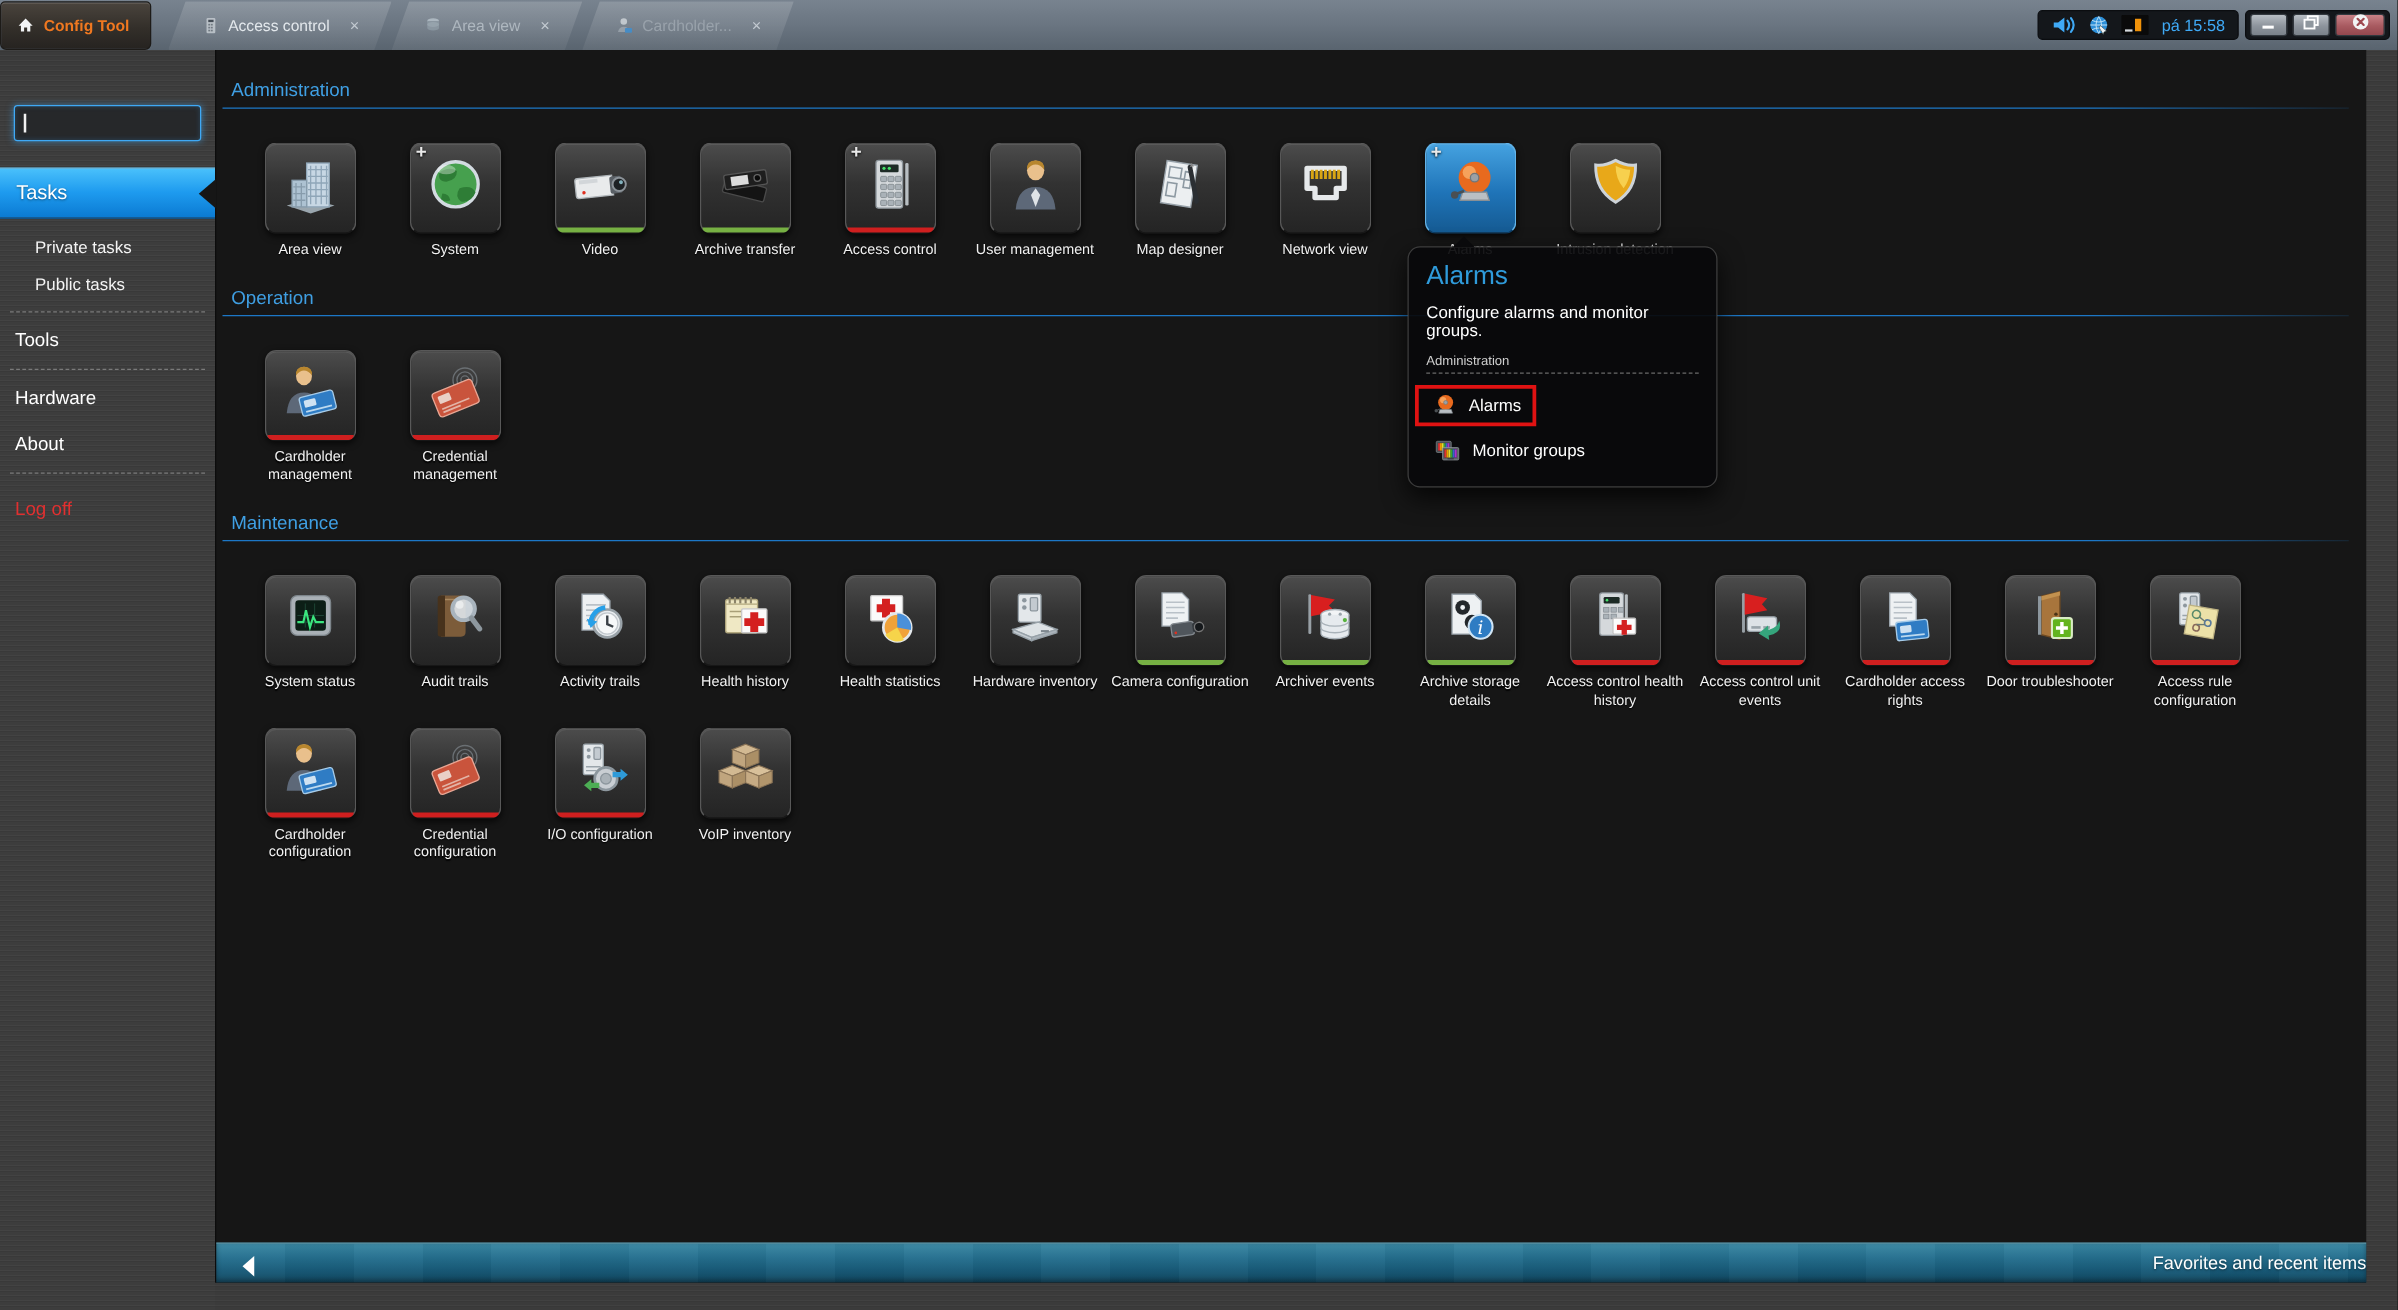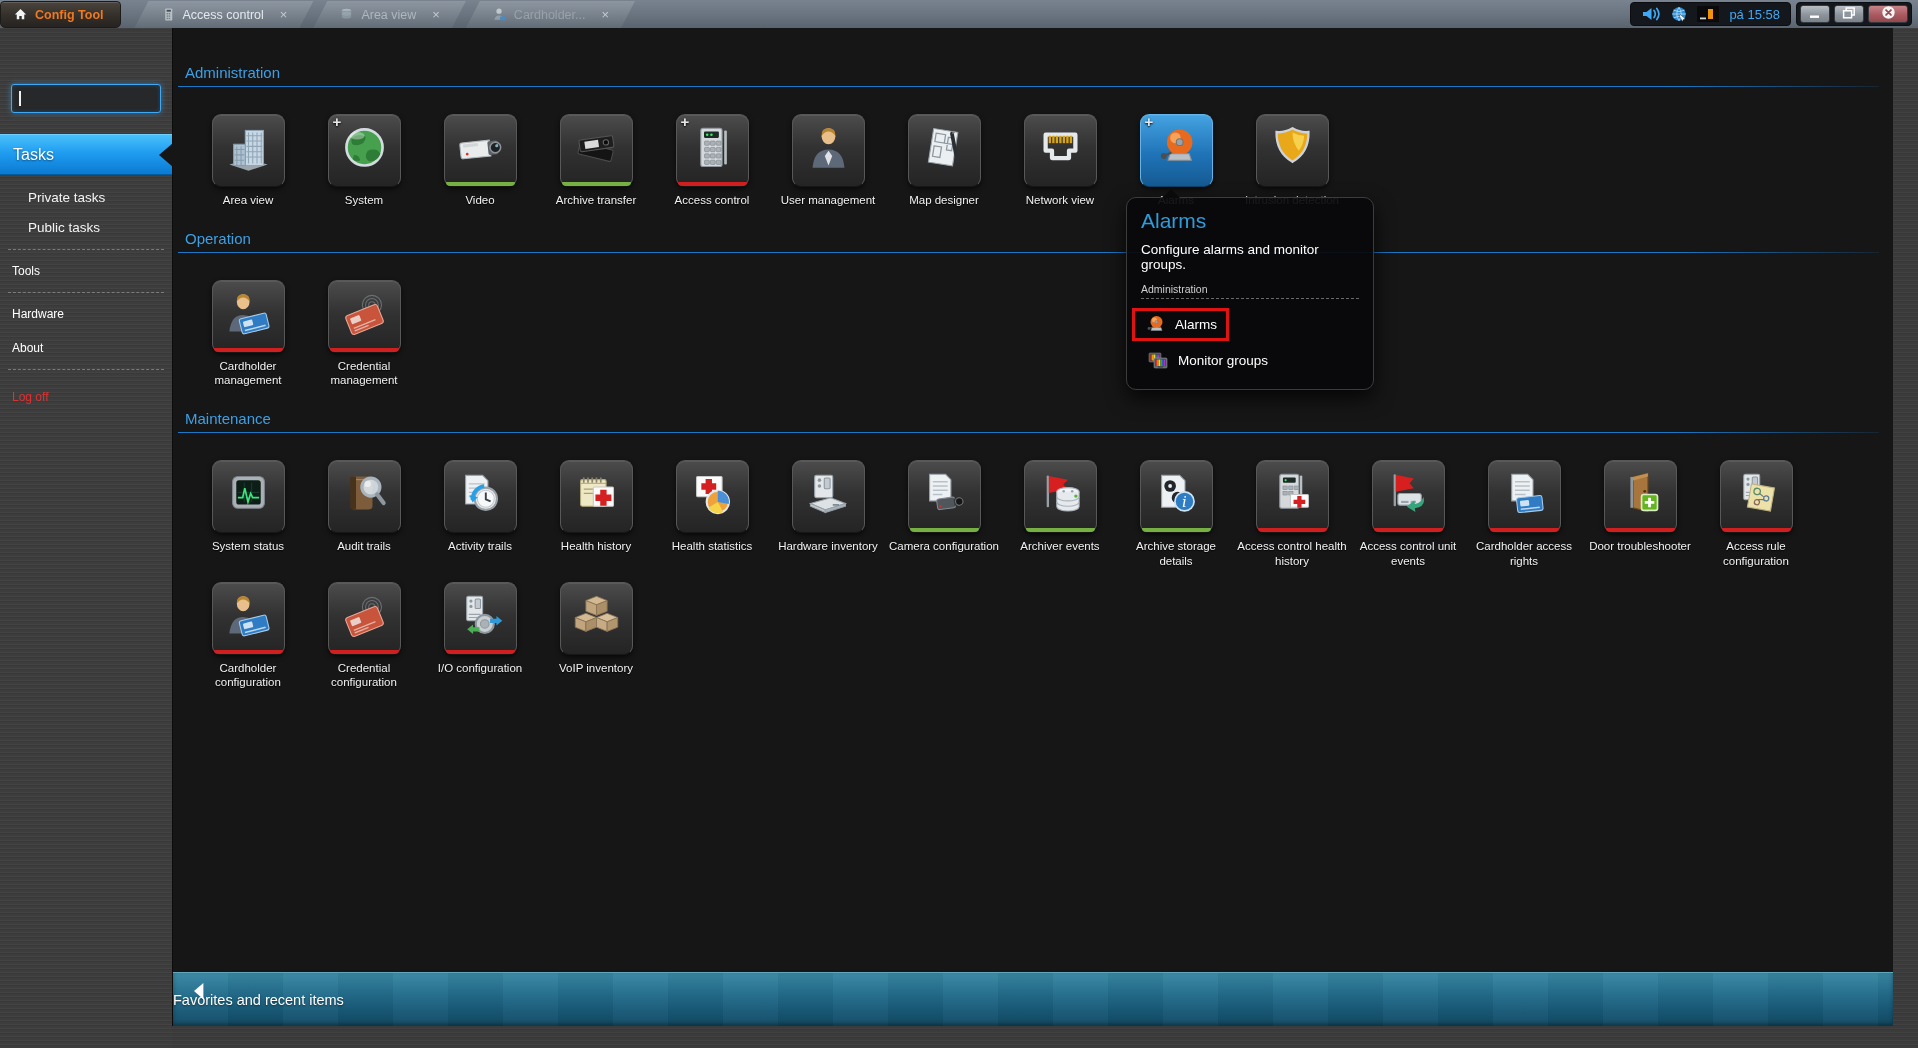--- a/index.html
+++ b/index.html
@@ -7,21 +7,21 @@
   body {
     font-family:"Liberation Sans","DejaVu Sans",sans-serif;
     background-color:#3b3b3b;
     background-image:repeating-linear-gradient(180deg, rgba(255,255,255,0.03) 0 1px, rgba(0,0,0,0.06) 1px 2px, transparent 2px 4px);
     color:#eee;
   }
   .screen { position:relative; width:1918px; height:1048px; }
 
   
   .topbar {
-    position:absolute; top:0; left:0; width:1918px; height:28px;
+    position:absolute; top:0; left:0; width:1918px; height:40px;
     background:linear-gradient(180deg,#78838f 0%, #6a7581 50%, #59646f 100%);
     display:flex; align-items:stretch; z-index:60;
   }
   .tab { display:flex; align-items:center; gap:7px; font-size:12.5px; cursor:default; }
   .tab-active {
     margin:1px 14px 0 0; padding:0 16px 0 12px; border-radius:4px 4px 5px 5px;
     background:linear-gradient(180deg,#4a443d 0%, #332f2a 55%, #262320 100%);
     border:1px solid #1d1b18; box-shadow:inset 0 1px 0 rgba(255,255,255,0.15);
     color:var(--active-tab-text); font-weight:bold;
   }
@@ -81,21 +81,21 @@
     background:linear-gradient(180deg,#49c0fb 0%, #1e9bef 48%, #0b7ad2 100%);
     border-top:1px solid #6ed0ff; border-bottom:1px solid #065a9e;
     text-shadow:0 1px 2px rgba(0,0,0,0.45); cursor:pointer;
   }
   .nav-active .notch {
     position:absolute; right:-1px; top:50%; transform:translateY(-50%);
     width:0; height:0; border-top:12px solid transparent; border-bottom:12px solid transparent;
     border-right:14px solid #161616;
   }
   .nav-sub { padding-left:28px; margin-top:15px; font-size:13.5px; color:#f4f4f4; cursor:pointer; }
-  .nav-main { padding-left:12px; font-size:12px; color:#fff; cursor:pointer; }
+  .nav-main { padding-left:12px; font-size:15px; color:#fff; cursor:pointer; }
   .dash { border:none; border-top:1px dashed #8f8f8f; margin:14px 8px; opacity:.75; } .mt20 { margin-top:20px; }
   .logoff { color:var(--logoff-red); }
 
   
   .content {
     position:absolute; left:172px; top:28px; width:1721px; height:998px;
     background:#161616; border-left:1px solid #0c0c0c; z-index:10; overflow:visible;
   }
   .sec-head { color:var(--section-header); font-size:15px; padding:0 0 5px 12px; }
   .sec-line { height:1px; margin:0 14px 0 5px; background:linear-gradient(90deg,#1c77c6 0%, #1c77c6 88%, rgba(28,119,198,0.15) 100%); }
@@ -123,26 +123,26 @@
     position:absolute; top:-2px; left:4px; z-index:2; color:#e9e9e9;
     font-size:15px; font-weight:bold; text-shadow:0 1px 2px #000;
   }
   .tlabel {
     margin-top:6px; max-width:113px; text-align:center; font-size:11.5px; line-height:1.28;
     color:#f2f2f2; text-shadow:0 1px 1px #000;
   }
 
   
   .bottombar {
-    position:absolute; left:0; right:0; bottom:0; height:54px;
+    position:absolute; left:0; right:0; bottom:0; height:32px;
     background:
       repeating-linear-gradient(90deg, rgba(255,255,255,0.025) 0 55px, rgba(0,0,0,0.035) 55px 110px),
       linear-gradient(180deg,#3a87a3 0%, #25708f 35%, #185a78 70%, #134a63 100%);
     border-top:1px solid #61a8bf; box-shadow:inset 0 -2px 4px rgba(0,0,0,0.35);
-    display:flex; align-items:center; justify-content:flex-start; cursor:pointer;
+    display:flex; align-items:center; justify-content:flex-end; cursor:pointer;
   }
   .bb-label { color:#fff; font-size:14.5px; text-shadow:0 1px 2px rgba(0,0,0,0.5); }
   .bb-arrow { position:absolute; left:16px; top:8px; display:inline-flex; }
   .bb-arrow svg { width:20px; height:20px; }
 
   
   .tooltip {
     position:absolute; left:953px; top:169px; width:248px; z-index:50;
     background:rgba(9,9,11,0.93); border:1px solid #3c3c3c; border-radius:10px;
     box-shadow:0 8px 20px rgba(0,0,0,0.75); padding:8px 14px 12px 14px; color:#fff;

